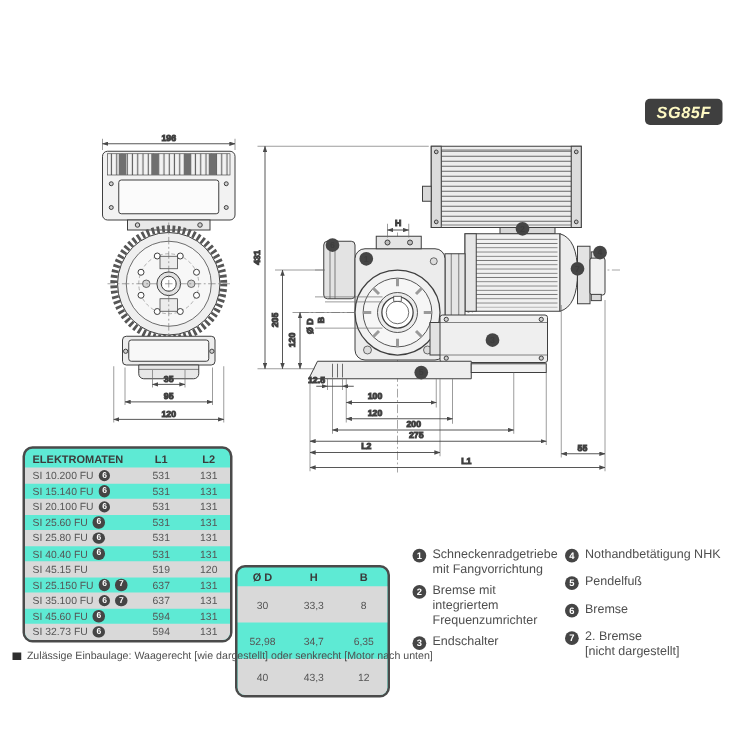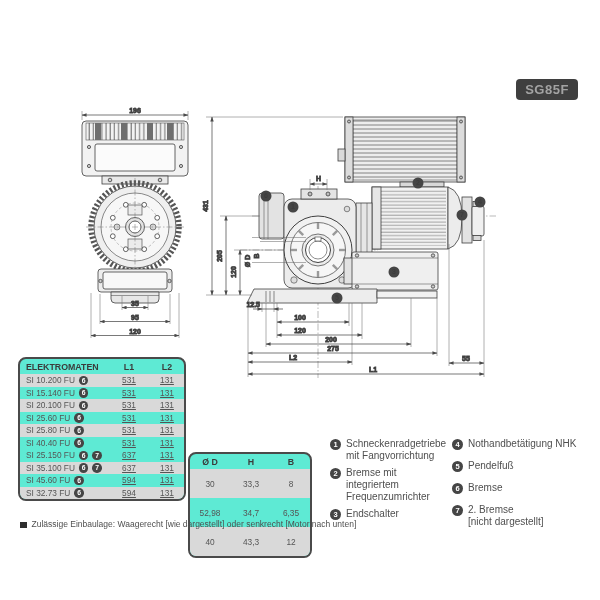--- a/index.html
+++ b/index.html
@@ -1,48 +1,48 @@
 <!DOCTYPE html>
 <html><head>
 <meta charset="utf-8">
 <style>
   html,body{margin:0;padding:0;background:#fff;}
   #canvas{position:relative;width:600px;height:600px;background:#fff;overflow:hidden;
           font-family:"Liberation Sans",sans-serif;color:#4f4f4f;}
   svg{position:absolute;left:0;top:0;}
   svg text{font-family:"Liberation Sans",sans-serif;font-size:7px;font-weight:bold;fill:#3d3d3d;}
   .badge{position:absolute;left:516px;top:79px;width:62px;height:21px;background:#3f3f3f;
-         border-radius:4px;color:#a3a3a3;font-size:13px;font-weight:bold;letter-spacing:.5px;
-         display:flex;align-items:center;justify-content:center;}
+         border-radius:4px;color:#fef9c3;font-size:13px;font-weight:bold;letter-spacing:.5px;
+         display:flex;align-items:center;justify-content:center;font-style:italic;}
   .tbl{position:absolute;border:2px solid #4a4a4a;border-radius:8px;background:#5eead4;overflow:hidden;}
   #models-table{left:18px;top:357px;width:164px;}
   #shaft-table{left:188px;top:452px;width:120px;}
   .mhead,.mrow{display:grid;grid-template-columns:88px 42px 34px;align-items:center;}
   .mhead{height:15px;font-size:8.8px;font-weight:bold;color:#3b3b3b;}
   .mrow{height:12.5px;font-size:8.3px;color:#555;}
   .shead,.srow{display:grid;grid-template-columns:40px 42px 38px;align-items:center;text-align:center;}
   .shead{height:15px;font-size:8.8px;font-weight:bold;color:#3b3b3b;}
   .srow{height:29px;font-size:8.3px;color:#555;}
   .shaded{background:#d9d9d9;}
   .mcell.model{padding-left:6px;display:flex;align-items:center;gap:2px;white-space:nowrap;}
-  .mcell.num{text-align:center;text-decoration:underline;}
+  .mcell.num{text-align:center;}
   .mhead .h1{padding-left:6px;}
   .mhead .hc{text-align:center;}
   .cbadge{width:9.5px;height:9.5px;border-radius:50%;background:#454545;color:#fff;font-size:6.8px;
           font-weight:bold;display:inline-flex;align-items:center;justify-content:center;flex:none;margin-left:2px;}
   .legend-col{position:absolute;top:438px;}
   #legend-col1{left:330px;width:120px;}
   #legend-col2{left:452px;width:138px;}
   .legend-item{display:flex;align-items:flex-start;gap:5px;}
   #legend-col1 .legend-item{margin-bottom:5px;}
   #legend-col2 .legend-item{margin-bottom:10px;}
   .lbadge{width:11px;height:11px;border-radius:50%;background:#454545;color:#fff;font-size:7.5px;
           font-weight:bold;display:inline-flex;align-items:center;justify-content:center;flex:none;margin-top:.5px;}
   .ltext{font-size:10px;line-height:1.2;color:#4f4f4f;white-space:pre-line;}
-  #footer{position:absolute;left:20px;top:519px;display:flex;align-items:center;gap:5px;}
+  #footer{position:absolute;left:10px;top:519px;display:flex;align-items:center;gap:5px;}
   #footer .sq{width:6.5px;height:6.5px;background:#2e2e2e;margin-top:1.5px;flex:none;}
   #footer .ftext{font-size:8.5px;color:#4f4f4f;}
 </style>
 </head>
 <body>
 
 <div id="canvas">
 
 <svg width="600" height="600" viewBox="0 0 600 600">
   <defs>
@@ -356,20 +356,27 @@
           <div class="mcell num">131</div>
         </div>
         <div class="mrow">
           <div class="mcell model">
             <span>SI 40.40 FU</span>
             <span class="cbadge">6</span>
           </div>
           <div class="mcell num">531</div>
           <div class="mcell num">131</div>
         </div>
+        <div class="mrow shaded">
+          <div class="mcell model">
+            <span>SI 45.15 FU</span>
+          </div>
+          <div class="mcell num">519</div>
+          <div class="mcell num">120</div>
+        </div>
         <div class="mrow">
           <div class="mcell model">
             <span>SI 25.150 FU</span>
             <span class="cbadge">6</span>
             <span class="cbadge">7</span>
           </div>
           <div class="mcell num">637</div>
           <div class="mcell num">131</div>
         </div>
         <div class="mrow shaded">

